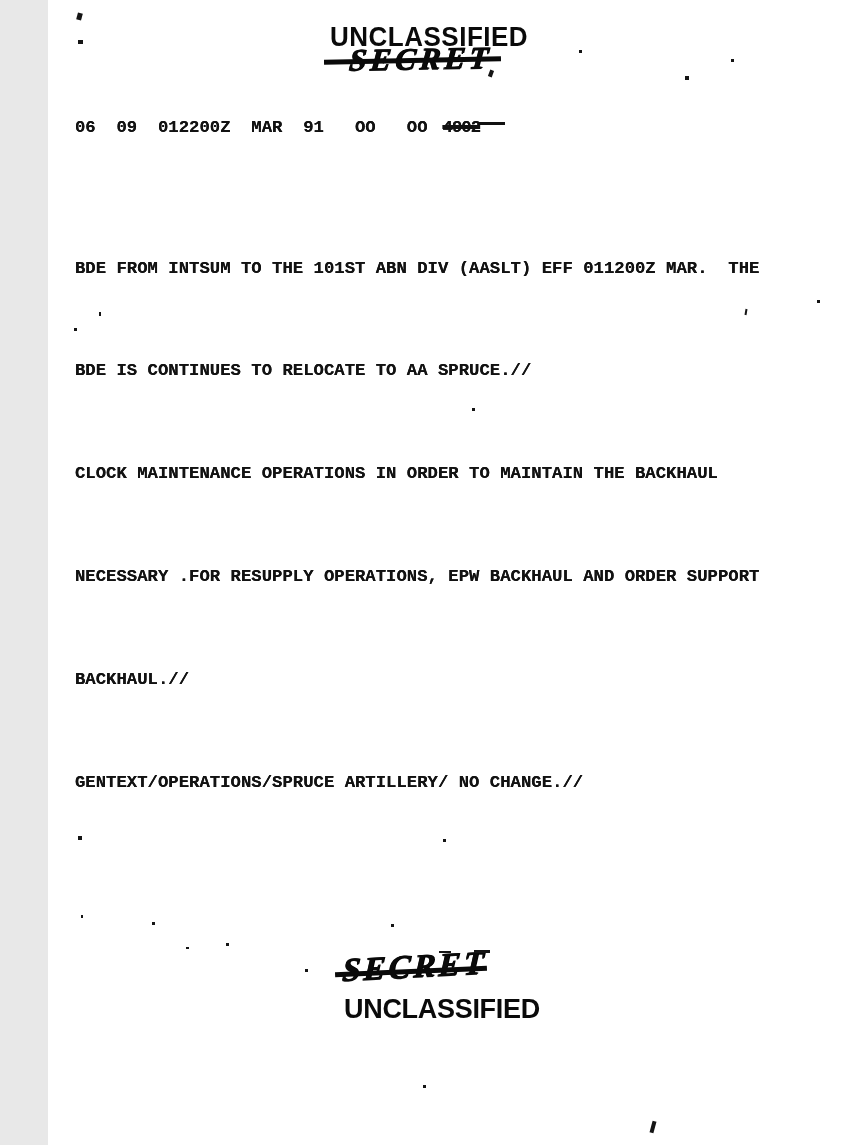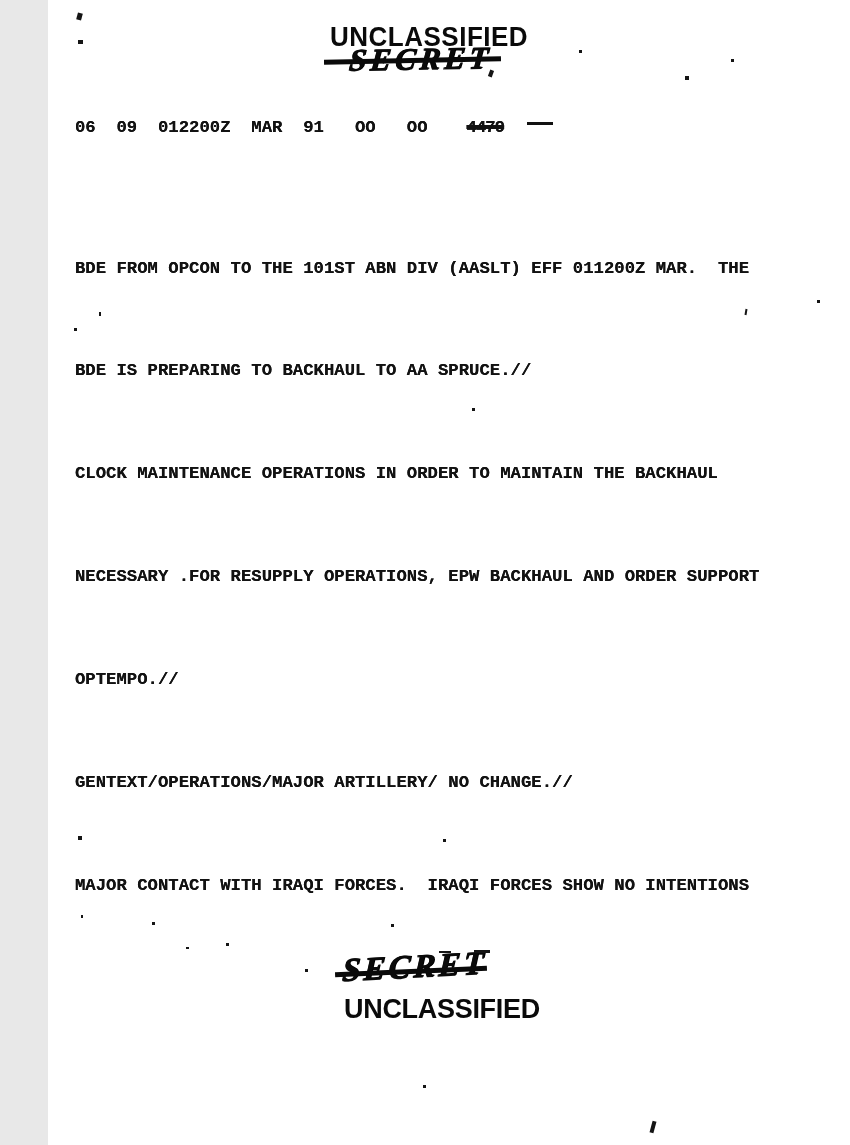--- a/index.html
+++ b/index.html
@@ -14,21 +14,20 @@
   }
   .abs{position:absolute;}
   
   .typewriter{
     font-family:"Liberation Mono","DejaVu Sans Mono",monospace;
     font-weight:700;
     font-size:17.3px;
     color:#121212;
     white-space:pre;
     text-shadow:0 0 0.5px #1a1a1a;
-    gap:24px;
   }
   .header-line{left:27px;top:118px;display:flex;align-items:center;}
   .struck-code{
     margin-left:15px;
     text-decoration:line-through;
     text-decoration-thickness:3.5px;
     letter-spacing:-1px;
   }
   .strike-tail{
     display:inline-block;width:26px;height:3.5px;background:#111;
@@ -58,31 +57,30 @@
 </head>
 <body>
 
 <div class="page">
 
   <div class="abs unclass top">UNCLASSIFIED</div>
   <div class="abs secret top">SECRET</div>
   <div class="abs strikeline top"></div>
 
   <div class="abs typewriter header-line">
-    <span>06  09  012200Z  MAR  91   OO   OO</span><span class="struck-code">4479</span><span class="strike-tail"></span>
+    <span>06  09  012200Z  MAR  91   OO   OO</span><span class="struck-code">4902</span><span class="strike-tail"></span>
   </div>
 
   <div class="abs typewriter body-block">
-    <div>BDE FROM OPCON TO THE 101ST ABN DIV (AASLT) EFF 011200Z MAR.  THE</div>
-    <div>BDE IS PREPARING TO BACKHAUL TO AA SPRUCE.//</div>
+    <div>BDE FROM INTSUM TO THE 101ST ABN DIV (AASLT) EFF 011200Z MAR.  THE</div>
+    <div>BDE IS CONTINUES TO RELOCATE TO AA SPRUCE.//</div>
     <div>CLOCK MAINTENANCE OPERATIONS IN ORDER TO MAINTAIN THE BACKHAUL</div>
     <div>NECESSARY .FOR RESUPPLY OPERATIONS, EPW BACKHAUL AND ORDER SUPPORT</div>
-    <div>OPTEMPO.//</div>
-    <div>GENTEXT/OPERATIONS/MAJOR ARTILLERY/ NO CHANGE.//</div>
-    <div>MAJOR CONTACT WITH IRAQI FORCES.  IRAQI FORCES SHOW NO INTENTIONS</div>
+    <div>BACKHAUL.//</div>
+    <div>GENTEXT/OPERATIONS/SPRUCE ARTILLERY/ NO CHANGE.//</div>
     
     
     
     
     
     
     
     
     
     

